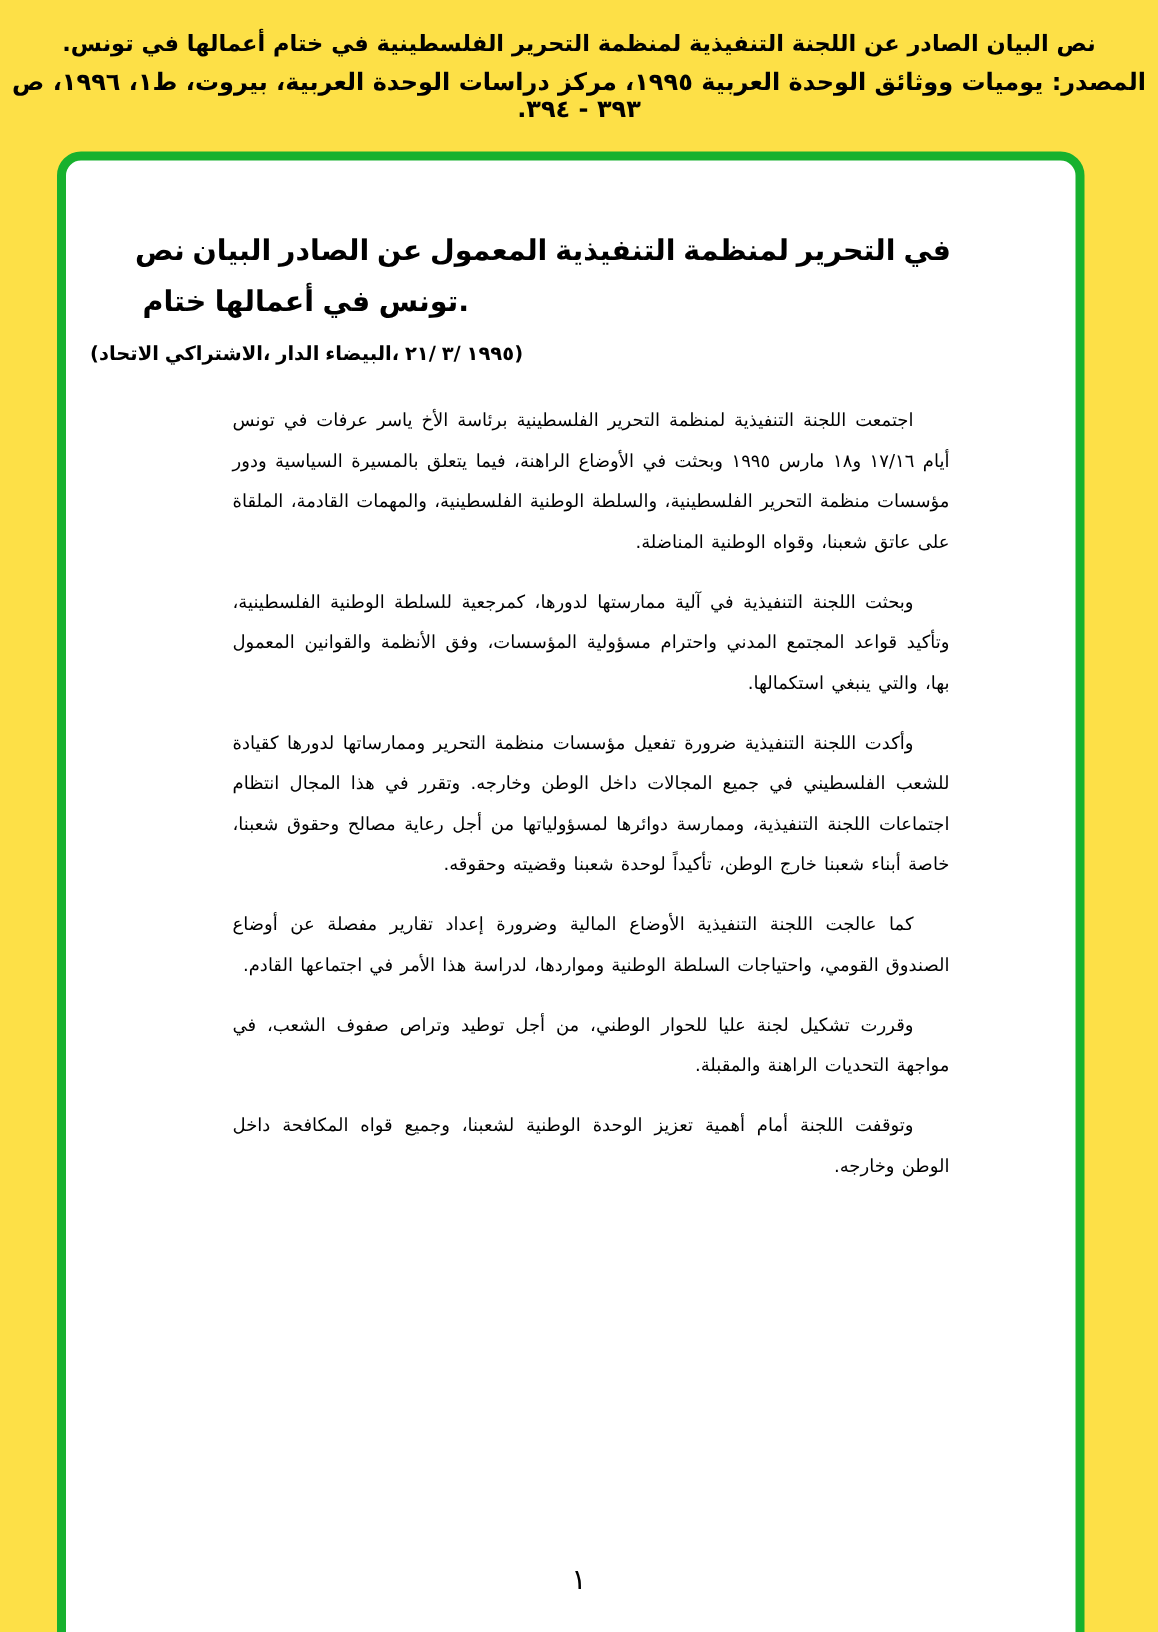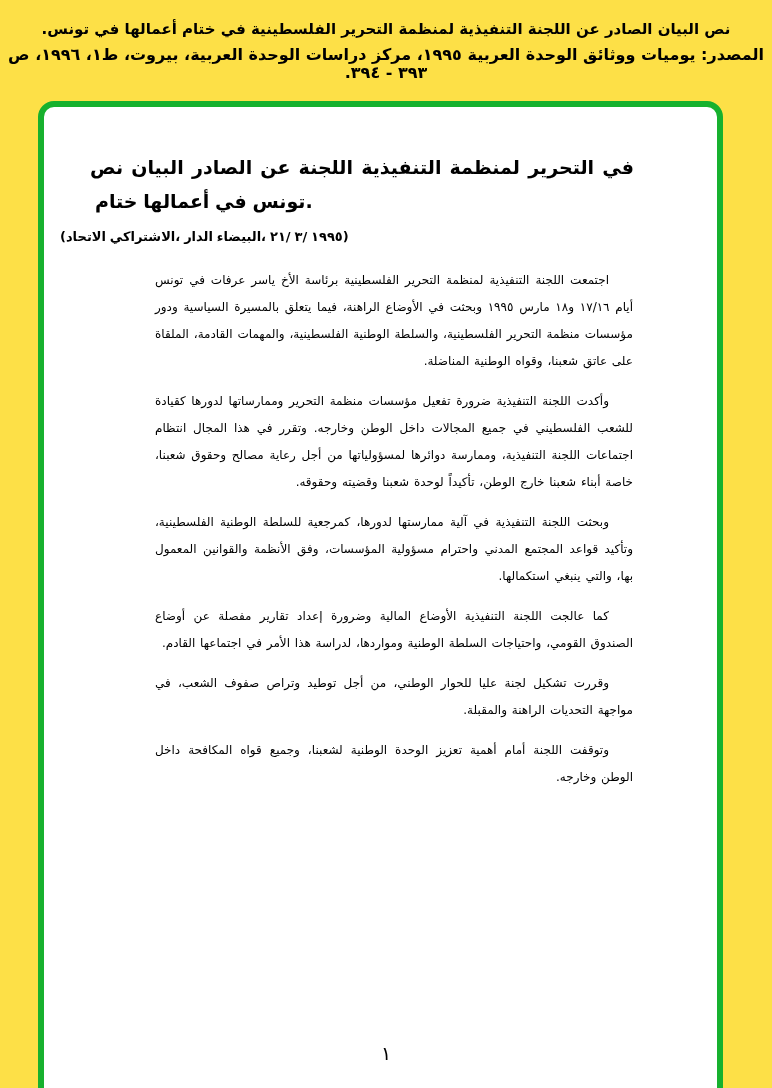--- a/index.html
+++ b/index.html
@@ -40,21 +40,21 @@
     <div class="hdr2">المصدر: يوميات ووثائق الوحدة العربية ١٩٩٥،  مركز دراسات الوحدة العربية، بيروت، ط١، ١٩٩٦، ص ٣٩٣ - ٣٩٤.</div>
   </div>
 
   <div class="green-box" style="border-color: rgb(23, 177, 46);">
     <div class="title-block">
       <div class="tl tl1">
           <span class="w">نص</span>
           <span class="w">البيان</span>
           <span class="w">الصادر</span>
           <span class="w">عن</span>
-          <span class="w">اللجنة</span>
+          <span class="w">المعمول</span>
           <span class="w">التنفيذية</span>
           <span class="w">لمنظمة</span>
           <span class="w">التحرير</span>
           <span class="w">في</span>
         </div>
       <div class="tl tl2">
           <span class="w">ختام</span>
           <span class="w">أعمالها</span>
           <span class="w">في</span>
           <span class="w">تونس.</span>
@@ -65,22 +65,22 @@
           <span class="w">الدار</span>
           <span class="w">البيضاء،</span>
           <span class="w">٢١/</span>
           <span class="w">٣/</span>
           <span class="w">١٩٩٥)</span>
         </div>
     </div>
 
     <div class="doc-body">
         <p>اجتمعت اللجنة التنفيذية لمنظمة التحرير الفلسطينية برئاسة الأخ ياسر عرفات في تونس أيام ١٧/١٦ و١٨ مارس ١٩٩٥ وبحثت في الأوضاع الراهنة، فيما يتعلق بالمسيرة السياسية ودور مؤسسات منظمة التحرير الفلسطينية، والسلطة الوطنية الفلسطينية، والمهمات القادمة، الملقاة على عاتق شعبنا، وقواه الوطنية المناضلة.</p>
+        <p>وبحثت اللجنة التنفيذية في آلية ممارستها لدورها، كمرجعية للسلطة الوطنية الفلسطينية، وتأكيد قواعد المجتمع المدني واحترام مسؤولية المؤسسات، وفق الأنظمة والقوانين المعمول بها، والتي ينبغي استكمالها.</p>
         <p>وأكدت اللجنة التنفيذية ضرورة تفعيل مؤسسات منظمة التحرير وممارساتها لدورها كقيادة للشعب الفلسطيني في جميع المجالات داخل الوطن وخارجه. وتقرر في هذا المجال انتظام اجتماعات اللجنة التنفيذية، وممارسة دوائرها لمسؤولياتها من أجل رعاية مصالح وحقوق شعبنا، خاصة أبناء شعبنا خارج الوطن، تأكيداً لوحدة شعبنا وقضيته وحقوقه.</p>
-        <p>وبحثت اللجنة التنفيذية في آلية ممارستها لدورها، كمرجعية للسلطة الوطنية الفلسطينية، وتأكيد قواعد المجتمع المدني واحترام مسؤولية المؤسسات، وفق الأنظمة والقوانين المعمول بها، والتي ينبغي استكمالها.</p>
         <p>كما عالجت اللجنة التنفيذية الأوضاع المالية وضرورة إعداد تقارير مفصلة عن أوضاع الصندوق القومي، واحتياجات السلطة الوطنية ومواردها، لدراسة هذا الأمر في اجتماعها القادم.</p>
         <p>وقررت تشكيل لجنة عليا للحوار الوطني، من أجل توطيد وتراص صفوف الشعب، في مواجهة التحديات الراهنة والمقبلة.</p>
         <p>وتوقفت اللجنة أمام أهمية تعزيز الوحدة الوطنية لشعبنا، وجميع قواه المكافحة داخل الوطن وخارجه.</p>
       </div>
   </div>
 
   <div class="page-number">١</div>
 
 </div>
 

